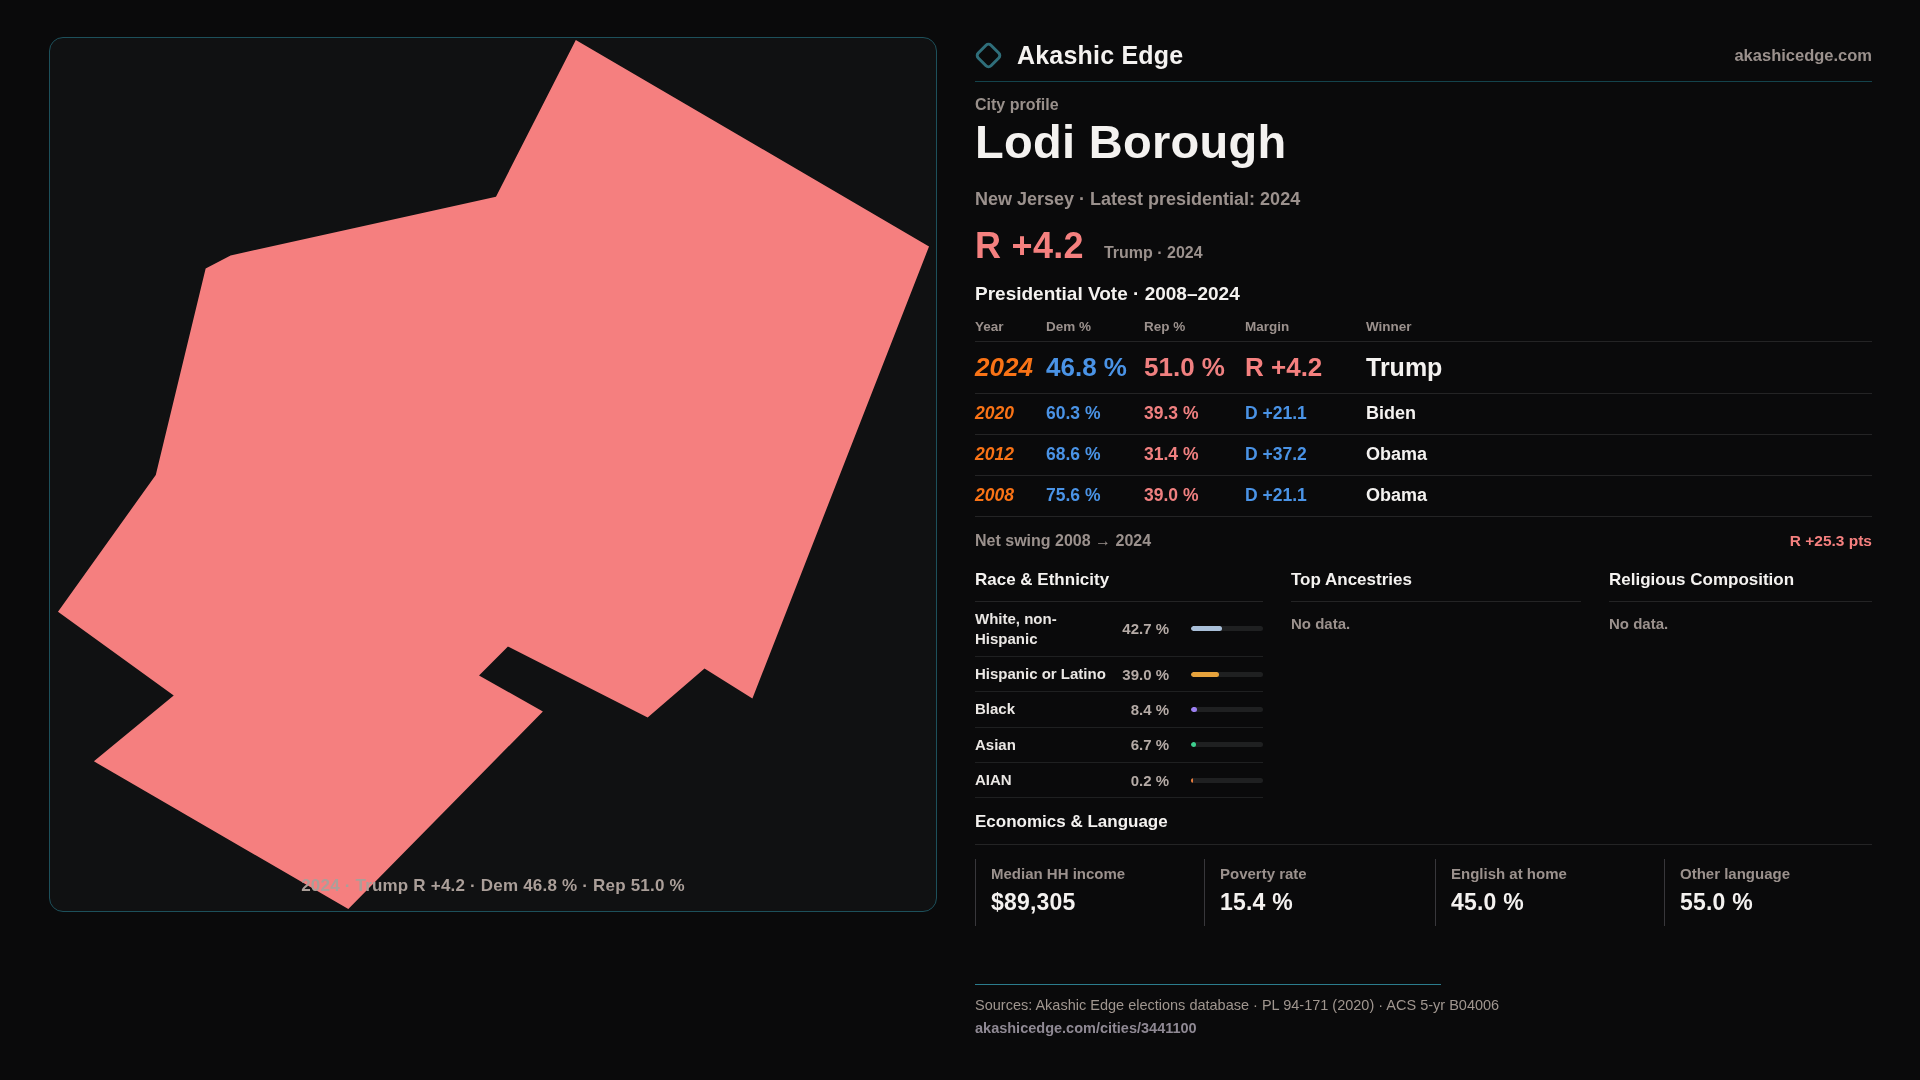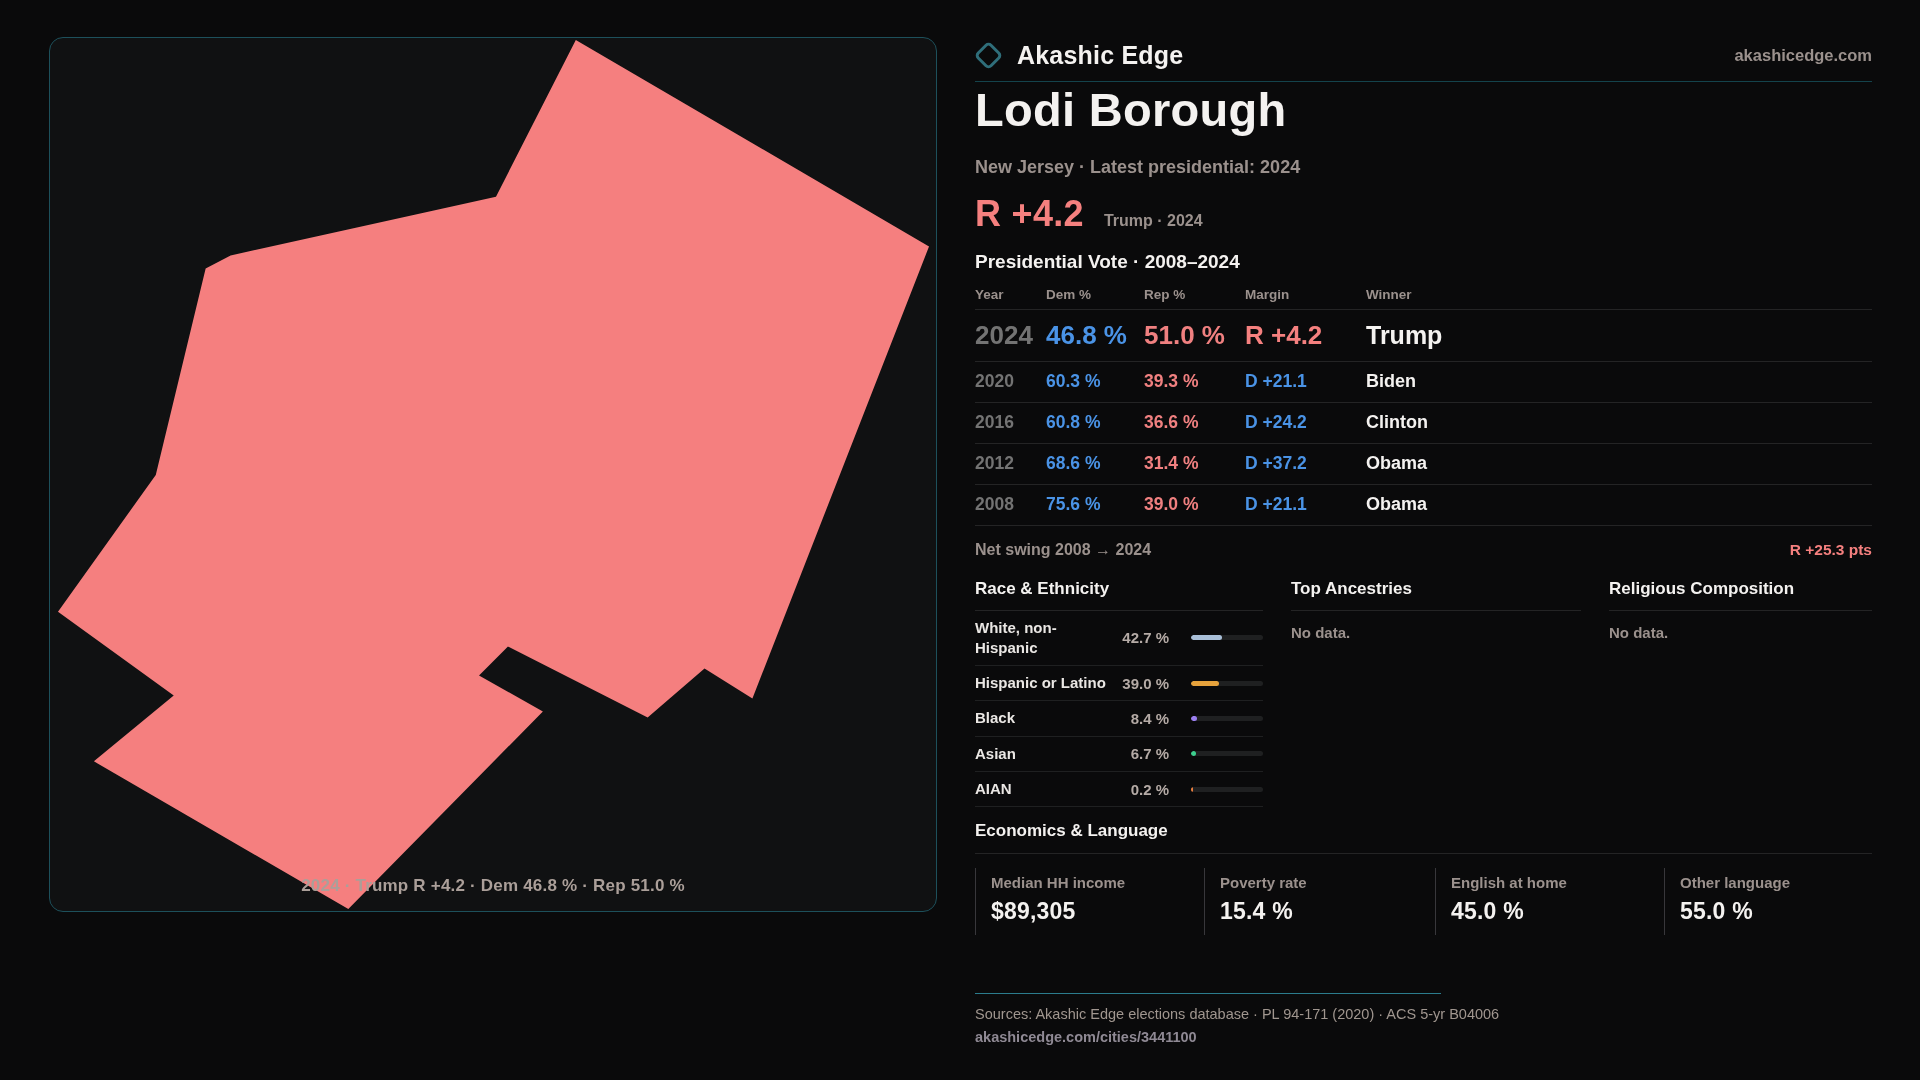--- a/index.html
+++ b/index.html
@@ -53,21 +53,21 @@
   .vt-grid { margin-top:14px; }
   .vt-head, .vt-row {
     display:grid; grid-template-columns:71px 98px 101px 121px 1fr;
     align-items:center;
   }
   .vt-head { padding-bottom:7px; border-bottom:1px solid #242425; }
   .vt-head span { font-size:13.5px; font-weight:600; color:#9b918d; }
   .vt-row { height:41px; border-bottom:1px solid #242425; font-size:17.5px; font-weight:700; }
   .vt-row.latest { height:52px; font-size:26px; }
   .vt-row.latest .vt-winner { font-size:25px; }
-  .vt-year { color:#737373; }
+  .vt-year { color:#f97316;font-style:italic; }
   .vt-dem { color:#4a93e6; }
   .vt-rep { color:#f08080; }
   .vt-margin[data-party="R"] { color:#f5807f; }
   .vt-margin[data-party="D"] { color:#4a93e6; }
   .vt-winner { color:#f4f2f0; font-size:18px; }
 
   .net-swing { margin-top:15px; display:flex; align-items:center;gap:37px; }
   .ns-label { font-size:16px; font-weight:600; color:#9b918d; }
   .ns-value { margin-left:auto; font-size:15.5px; font-weight:700; color:#f5807f; }
 
@@ -109,20 +109,21 @@
 <div class="map-caption">2024 · Trump R +4.2 · Dem 46.8 % · Rep 51.0 %</div>
 
 <div class="right-col">
 
   <div class="brand-row">
     <span class="brand-mark"></span>
     <span class="brand-name">Akashic Edge</span>
     <span class="brand-site">akashicedge.com</span>
   </div>
 
+  <div class="eyebrow">City profile</div>
   <div class="city-title">Lodi Borough</div>
   <div class="city-sub">New Jersey · Latest presidential: 2024</div>
 
   <div class="margin-row">
     <span class="margin-big">R +4.2</span>
     <span class="margin-ctx">Trump · 2024</span>
   </div>
 
   <div class="vt-title">Presidential Vote · 2008–2024</div>
 
@@ -143,27 +144,20 @@
       <span class="vt-winner">Trump</span>
     </div>
     <div class="vt-row">
       <span class="vt-year">2020</span>
       <span class="vt-dem">60.3 %</span>
       <span class="vt-rep">39.3 %</span>
       <span class="vt-margin" data-party="D">D +21.1</span>
       <span class="vt-winner">Biden</span>
     </div>
     <div class="vt-row">
-      <span class="vt-year">2016</span>
-      <span class="vt-dem">60.8 %</span>
-      <span class="vt-rep">36.6 %</span>
-      <span class="vt-margin" data-party="D">D +24.2</span>
-      <span class="vt-winner">Clinton</span>
-    </div>
-    <div class="vt-row">
       <span class="vt-year">2012</span>
       <span class="vt-dem">68.6 %</span>
       <span class="vt-rep">31.4 %</span>
       <span class="vt-margin" data-party="D">D +37.2</span>
       <span class="vt-winner">Obama</span>
     </div>
     <div class="vt-row">
       <span class="vt-year">2008</span>
       <span class="vt-dem">75.6 %</span>
       <span class="vt-rep">39.0 %</span>

